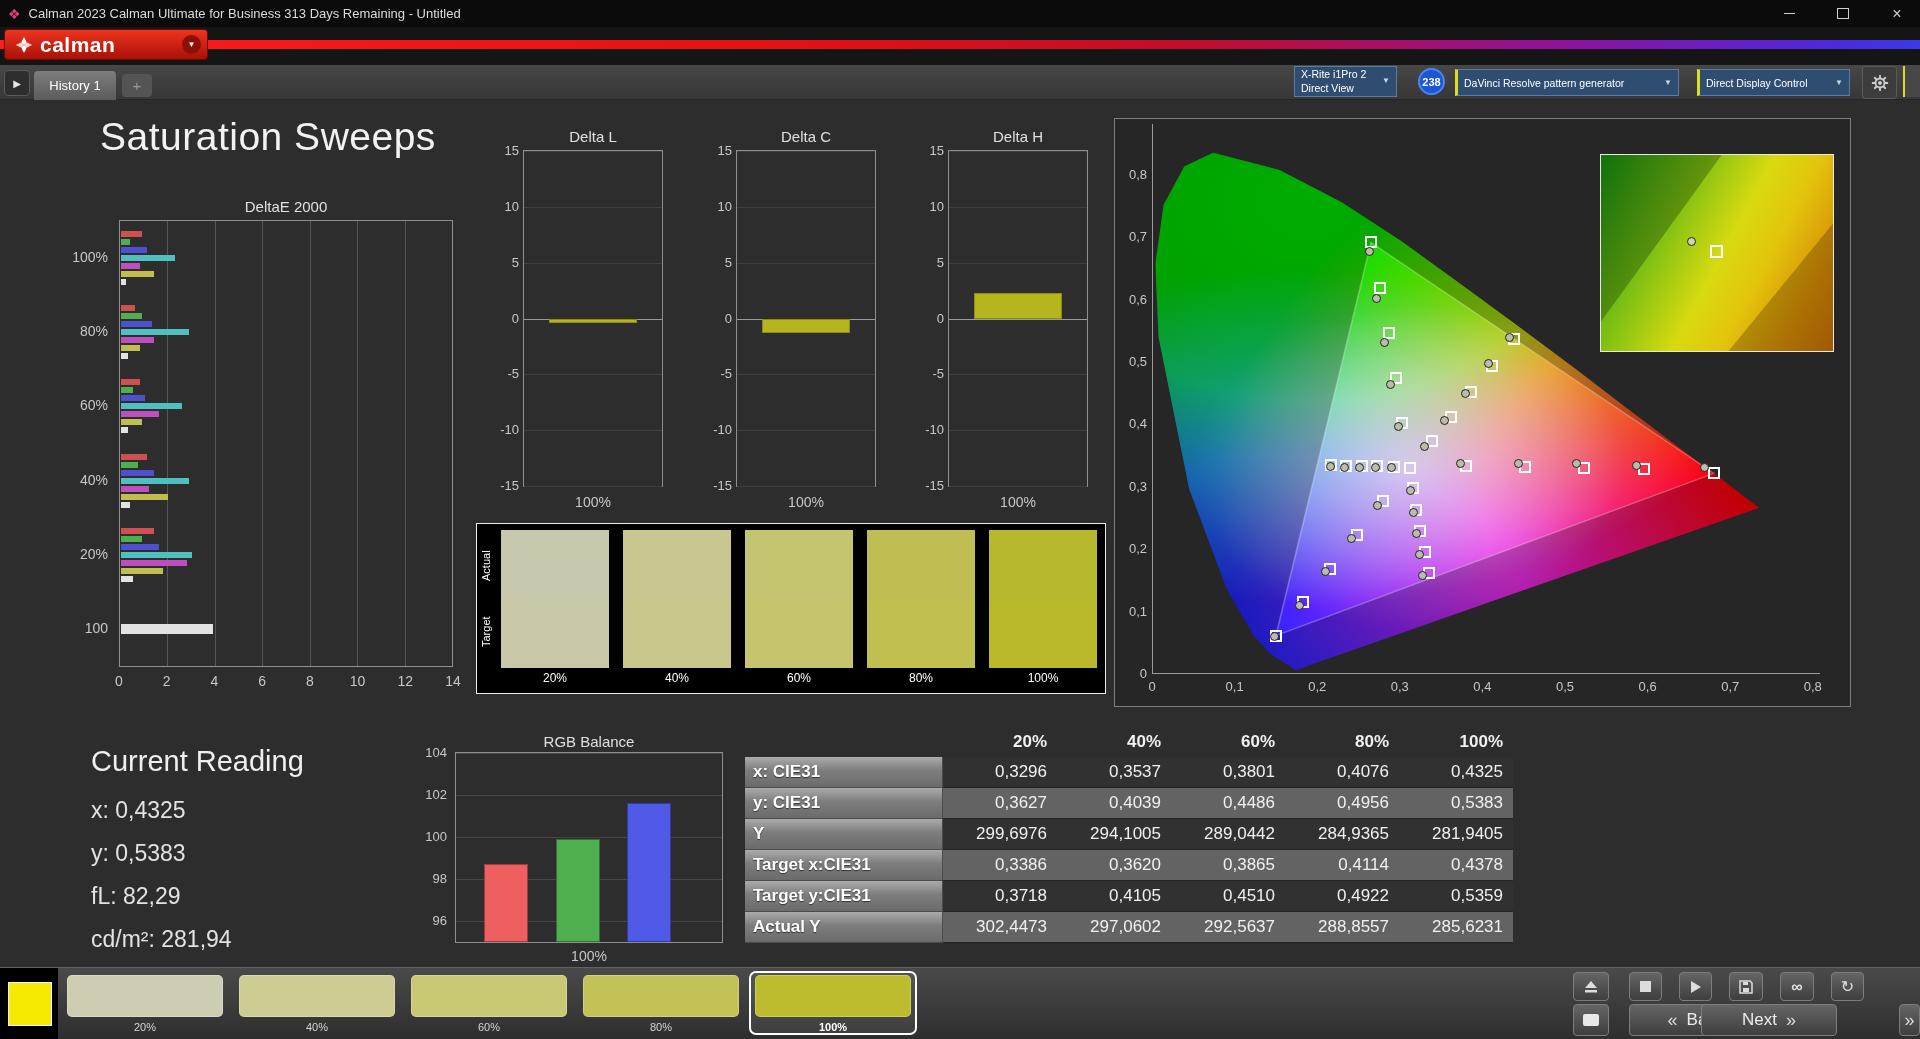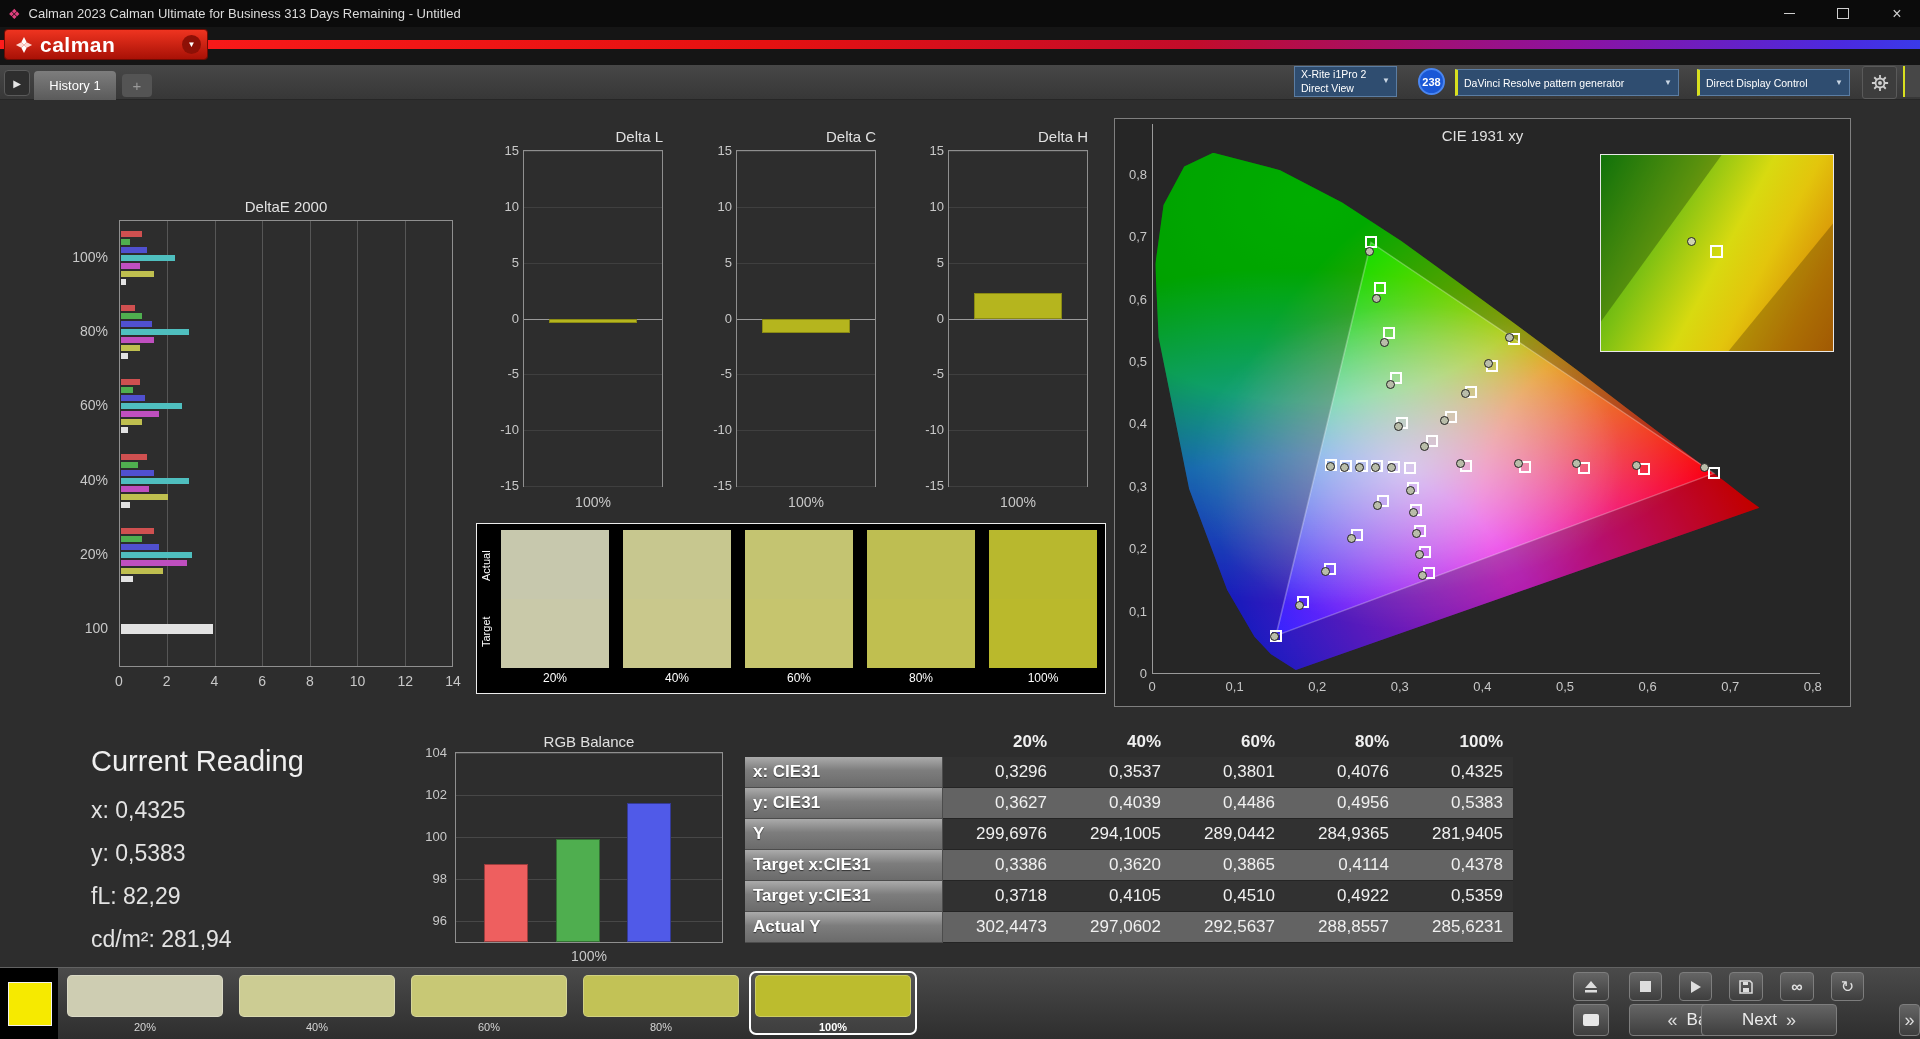--- a/index.html
+++ b/index.html
@@ -55,21 +55,21 @@
   .de-plot{position:absolute;left:119px;top:220px;width:334px;height:447px;border:1px solid #8f8f8f;box-sizing:border-box;}
   .vline{position:absolute;top:0;bottom:0;width:1px;background:#565656;}
   .de-band{position:absolute;left:1px;right:1px;display:flex;flex-direction:column;justify-content:center;gap:2px;}
   .de-bar{height:6px;}
   .de-yaxis{position:absolute;left:40px;top:220px;width:74px;height:447px;}
   .de-ylabel{position:absolute;right:6px;transform:translateY(-50%);font-size:14px;color:#c8c8c8;}
   .de-xaxis{position:absolute;left:119px;top:673px;width:334px;height:18px;}
   .de-xlabel{position:absolute;transform:translateX(-50%);font-size:14px;color:#c8c8c8;}
   
   .mini{position:absolute;top:128px;width:180px;height:392px;}
-  .mini-title{position:absolute;left:40px;top:0;width:140px;text-align:right;font-size:15px;color:#e0e0e0;}
+  .mini-title{position:absolute;left:40px;top:0;width:140px;text-align:center;font-size:15px;color:#e0e0e0;}
   .mini-ylabels{position:absolute;left:4px;top:22px;width:36px;height:337px;}
   .mini-ylab{position:absolute;right:4px;transform:translateY(-50%);font-size:13px;color:#c8c8c8;width:30px;text-align:right;}
   .mini-plot{position:absolute;left:40px;top:22px;width:140px;height:337px;border:1px solid #8f8f8f;box-sizing:border-box;}
   .hline{position:absolute;left:0;right:0;height:1px;background:#3f3f3f;}
   .hline.zero{background:#9a9a9a;}
   .mini-bar{position:absolute;left:18%;width:64%;background:#b5b51e;box-shadow:inset 0 0 0 1px #8a8a14;}
   .mini-xlabel{position:absolute;left:40px;top:366px;width:140px;text-align:center;font-size:14px;color:#c8c8c8;}
   
   .swatch-panel{position:absolute;left:476px;top:523px;width:630px;height:171px;background:#000;
                 border:1px solid #ececec;box-sizing:border-box;}
@@ -196,20 +196,21 @@
     <svg width="18" height="18" viewBox="0 0 20 20">
       <g fill="none" stroke="#cfcfcf" stroke-width="2">
         <circle cx="10" cy="10" r="5"></circle>
         <path d="M10 1v4M10 15v4M1 10h4M15 10h4M3.6 3.6l2.8 2.8M13.6 13.6l2.8 2.8M16.4 3.6l-2.8 2.8M6.4 13.6l-2.8 2.8"></path>
       </g>
       <circle cx="10" cy="10" r="2.2" fill="#cfcfcf"></circle>
     </svg>
   </div>
   <div class="edge-tab"></div>
 
+  <div class="page-title">Saturation Sweeps</div>
 
   <div class="chart-title de-title">DeltaE 2000</div>
   <div class="de-yaxis">
       <div class="de-ylabel" style="top: 37.0833px;">100%</div>
       <div class="de-ylabel" style="top: 111.25px;">80%</div>
       <div class="de-ylabel" style="top: 185.417px;">60%</div>
       <div class="de-ylabel" style="top: 259.583px;">40%</div>
       <div class="de-ylabel" style="top: 333.75px;">20%</div>
       <div class="de-ylabel" style="top: 407.917px;">100</div>
     </div>
@@ -374,21 +375,20 @@
       </div>
       <div class="sw-label" style="left: 390px;">80%</div>
       <div class="sw-col" style="left: 512px;">
         <div class="sw-cell" style="height: 69px; background: rgb(184, 184, 46);"></div>
         <div class="sw-cell" style="height: 69px; background: rgb(186, 185, 44);"></div>
       </div>
       <div class="sw-label" style="left: 512px;">100%</div>
     </div>
 
   <div class="cie-panel">
-    <div class="chart-title cie-title">CIE 1931 xy</div>
     <svg class="cie-svg" viewBox="0 0 847 880" preserveAspectRatio="none">
       <defs>
         <clipPath id="locusClip">
           <path d="M174,875 L144,850 124,822 91,747 45,585 8,342 4,225 14,130 39,68 74,46 155,74 230,126 302,188 373,256 444,325 513,393 575,456 627,508 666,547 692,572 719,600 735,615 Z"></path>
         </clipPath>
         <radialGradient id="gG">
             <stop offset="0%" stop-color="#00e400"></stop>
             <stop offset="50%" stop-color="#00e400" stop-opacity="0.9"></stop>
             <stop offset="100%" stop-color="#00e400" stop-opacity="0"></stop>
           </radialGradient>

